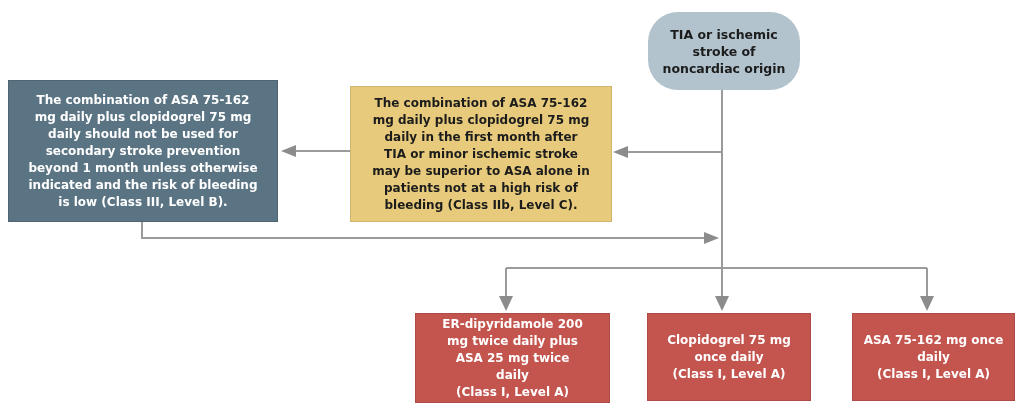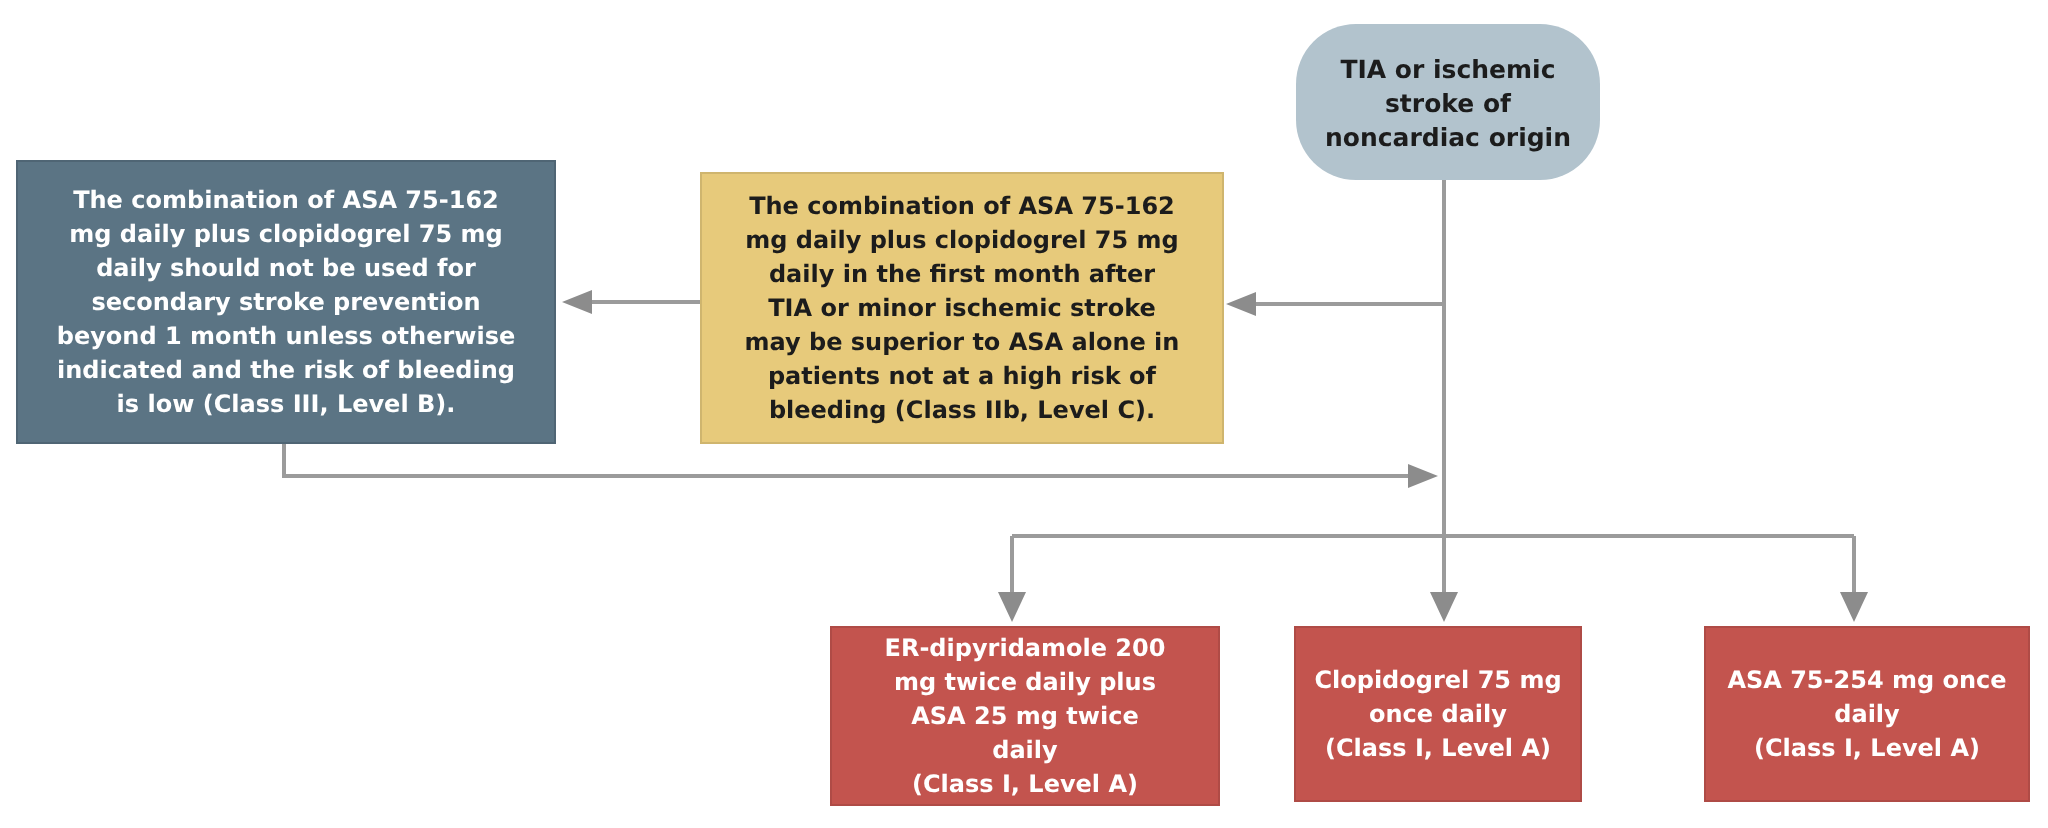--- a/index.html
+++ b/index.html
@@ -53,21 +53,21 @@
     background: #e7ca7b;
     color: #1c1c1c;
     border: 1px solid rgba(0,0,0,0.10);
   }
   .node-option {
     background: #c3544e;
     color: #ffffff;
     border: 1px solid rgba(0,0,0,0.10);
   }
   .node-opt-dipyridamole { left: 415px; top: 313px; width: 195px; height: 90px; }
-  .node-opt-clopidogrel  { left: 647px; top: 313px; width: 144px; height: 88px; }
+  .node-opt-clopidogrel  { left: 647px; top: 313px; width: 164px; height: 88px; }
   .node-opt-asa          { left: 852px; top: 313px; width: 163px; height: 88px; }
 </style>
 </head>
 <body>
 
 <div class="canvas">
 
   <svg class="connectors" width="1024" height="414" viewBox="0 0 1024 414">
 
     <line x1="722" y1="90" x2="722" y2="297" stroke="#9b9b9b" stroke-width="2"></line>
@@ -114,17 +114,17 @@
   <div class="node node-option node-opt-dipyridamole">ER-dipyridamole 200
 mg twice daily plus
 ASA 25 mg twice
 daily
 (Class I, Level A)</div>
 
   <div class="node node-option node-opt-clopidogrel">Clopidogrel 75 mg
 once daily
 (Class I, Level A)</div>
 
-  <div class="node node-option node-opt-asa">ASA 75-254 mg once
+  <div class="node node-option node-opt-asa">ASA 75-162 mg once
 daily
 (Class I, Level A)</div>
 
 </div>
 
 </body></html>

